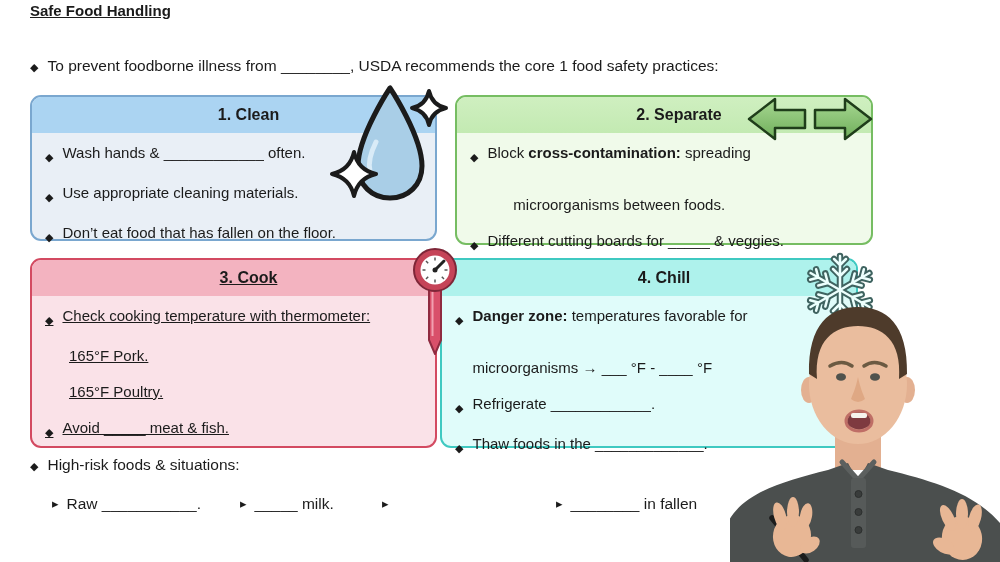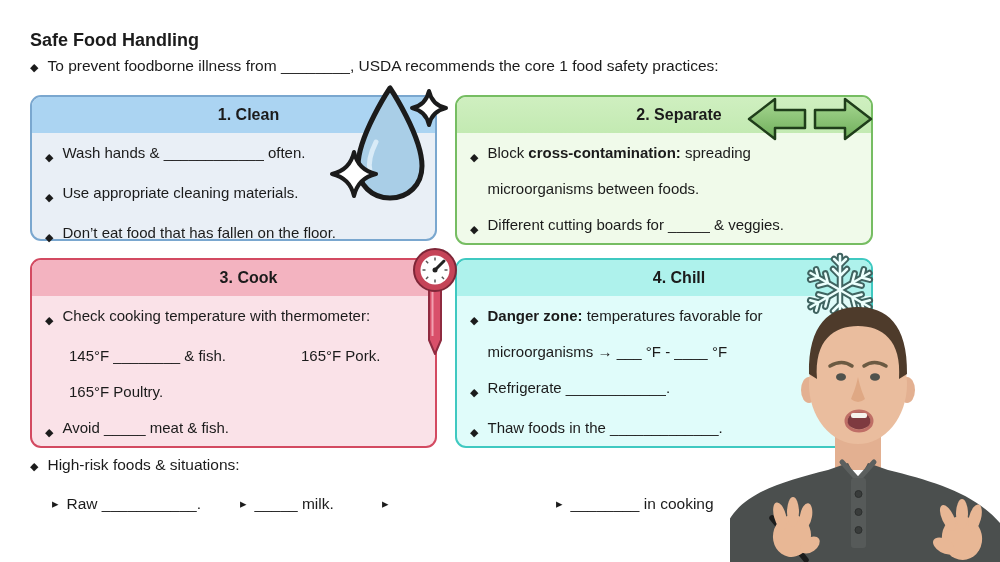--- a/index.html
+++ b/index.html
@@ -1,39 +1,39 @@
 <!DOCTYPE html>
 <html><head>
 <meta charset="utf-8">
 <style>
   html,body{margin:0;padding:0;background:#ffffff;}
   body{width:1000px;height:562px;overflow:hidden;font-family:"Liberation Sans",sans-serif;color:#1b1b1b;}
   .stage{position:relative;width:1000px;height:562px;background:#ffffff;}
 
-  .title{position:absolute;left:30px;top:30px;font-size:18px;font-weight:bold;}
+  .title{position:absolute;left:30px;top:2px;font-size:15px;font-weight:bold;text-decoration:underline;}
   .intro{position:absolute;left:30px;top:57px;font-size:15.5px;}
 
   .li{display:flex;align-items:flex-start;}
   .bullet{font-size:11px;margin-right:9px;margin-top:4px;flex:0 0 auto;}
   .tri{font-size:13px;margin-right:8px;margin-top:1px;flex:0 0 auto;}
 
   .box{position:absolute;border-radius:11px;border-style:solid;border-width:2px;box-sizing:border-box;}
   .box-header{height:36px;display:flex;align-items:center;justify-content:center;
               font-weight:bold;font-size:16px;border-radius:9px 9px 0 0;padding-left:30px;}
   .box-body{padding:9px 13px 0 13px;font-size:15px;line-height:22px;}
   .box-body .li{margin-bottom:14px;}
-  .cont{margin-left:0;margin-top:14px;}
+  .cont{margin-left:0;margin-top:30px;}
 
   .box-clean{left:30px;top:95px;width:407px;height:146px;border-color:#7aa7cf;background:#e9eff6;}
   .box-clean .box-header{background:#abd4f2;}
-  .box-separate{left:455px;top:95px;width:418px;height:150px;border-color:#76bd62;background:#f0faea;}
+  .box-separate{left:455px;top:95px;width:418px;height:150px;border-color:#76bd62;background:#f0faea;text-align:center;}
   .box-separate .box-header{background:linear-gradient(#cfefc0,#c3eab2);}
-  .box-cook{left:30px;top:258px;width:407px;height:190px;border-color:#d34a61;background:#fae2e8;}
+  .box-cook{left:30px;top:258px;width:407px;height:190px;border-color:#d34a61;background:#fae2e8;text-decoration:underline;}
   .box-cook .box-header{background:#f3b3c0;}
-  .box-chill{left:455px;top:258px;width:418px;height:190px;border-color:#3fc9c1;background:#e0fcfa;}
+  .box-chill{left:440px;top:258px;width:418px;height:190px;border-color:#3fc9c1;background:#e0fcfa;}
   .box-chill .box-header{background:#aef2ec;}
 
   .temp-row{display:flex;margin:0 0 14px 24px;}
   .temp-left{width:232px;}
 
   .icon{position:absolute;}
   .icon-droplet{left:330px;top:78px;z-index:3;}
   .icon-arrows{left:747px;top:96px;z-index:3;}
   .icon-thermometer{left:406px;top:246px;z-index:3;}
   .icon-snowflake{left:800px;top:248px;z-index:3;}
@@ -92,21 +92,20 @@
   </div>
 
   <div class="box box-cook">
     <div class="box-header">3. Cook</div>
     <div class="box-body">
       <div class="li">
         <span class="bullet">◆</span>
         <span>Check cooking temperature with thermometer:</span>
       </div>
       <div class="temp-row">
-        <span class="temp-left">145°F ________ &amp; fish.</span>
         <span>165°F Pork.</span>
       </div>
       <div class="temp-row">
         <span>165°F Poultry.</span>
       </div>
       <div class="li">
         <span class="bullet">◆</span>
         <span>Avoid _____ meat &amp; fish.</span>
       </div>
     </div>
@@ -202,21 +201,21 @@
   </div>
   <div class="footer-item fi-1 li">
     <span class="tri">▸</span>
     <span>_____ milk.</span>
   </div>
   <div class="footer-item fi-2 li">
     <span class="tri">▸</span>
   </div>
   <div class="footer-item fi-3 li">
     <span class="tri">▸</span>
-    <span>________ in cooking</span>
+    <span>________ in fallen</span>
   </div>
 
   <svg class="person" viewBox="0 0 270 280">
 
     <rect x="105" y="138" width="46" height="50" fill="#e3b091"></rect>
     <ellipse cx="128" cy="150" rx="24" ry="10" fill="#d69f80"></ellipse>
 
     <path d="M-4,282 L-4,244 C10,212 50,200 98,188 L118,181 L128,200 L138,181 L158,188 C206,200 248,212 274,246 L274,282 Z" fill="#4b4f4e"></path>
     <path d="M112,180 L128,198 L144,180" fill="none" stroke="#5c605f" stroke-width="5" stroke-linecap="round"></path>
     <rect x="121" y="196" width="15" height="70" rx="3" fill="#565a59"></rect>

